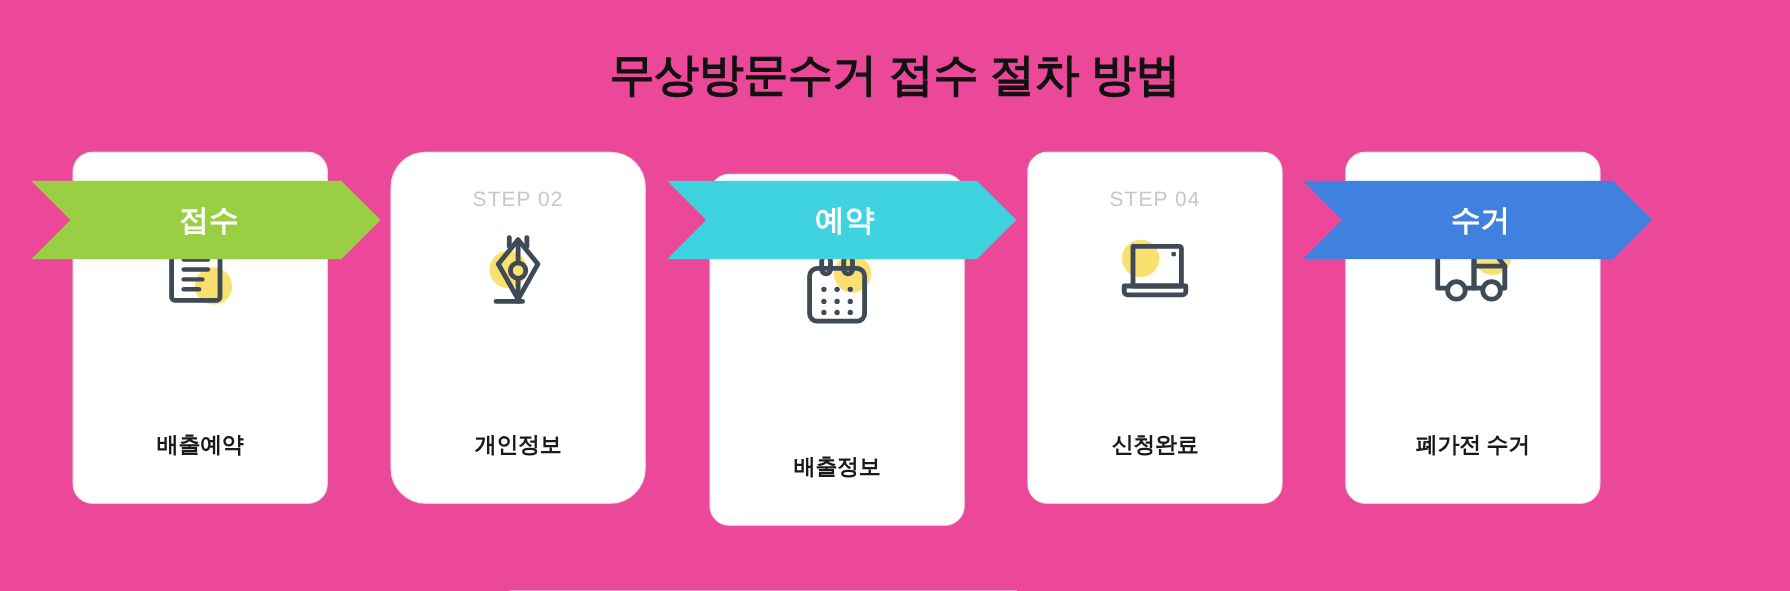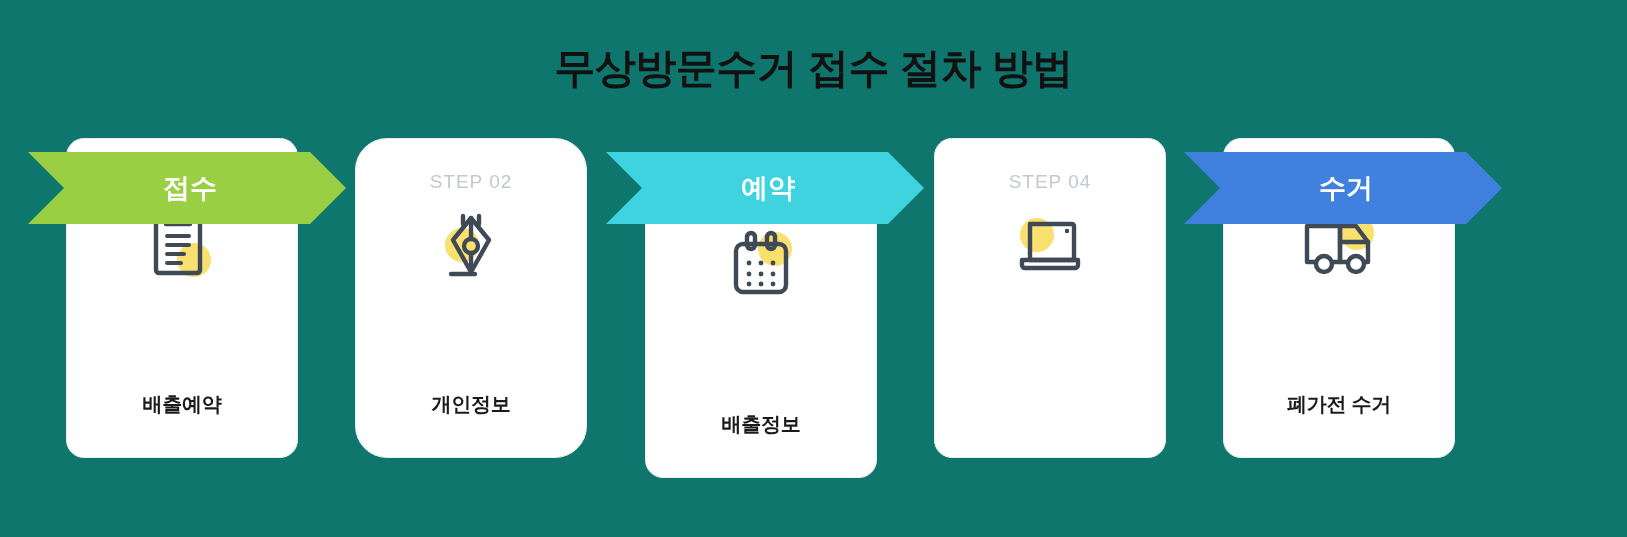--- a/index.html
+++ b/index.html
@@ -13,21 +13,21 @@
     height: 537px;
     font-family: "Liberation Sans", "DejaVu Sans", sans-serif;
     overflow: hidden;
     position: relative;
   }
 
   .page {
     position: relative;
     width: 1627px;
     height: 537px;
-    background: #0f766e;
+    background: #ec4899;
   }
 
   
   .page-title {
     position: absolute;
     top: 44px;
     left: 0;
     width: 1627px;
     text-align: center;
     font-size: 41px;
@@ -97,21 +97,21 @@
     font-size: 20px;
     font-weight: bold;
     color: #1a1a1a;
     letter-spacing: -0.3px;
     white-space: nowrap;
   }
 
   
   .ribbon {
     position: absolute;
-    top: 152px;
+    top: 164px;
     left: 0;
     width: 1627px;
     height: 72px;
     z-index: 5;
     pointer-events: none;
   }
   .chev {
     position: absolute;
     top: 0;
     height: 72px;
@@ -221,20 +221,21 @@
     <div class="step-card" data-idx="3">
       <div class="step-label">STEP 04</div>
       <div class="step-icon">
         <svg width="84" height="84" viewBox="0 0 84 84">
           <circle class="blob" cx="29" cy="33" r="17"></circle>
           <path class="stroke" d="M22 22 H64 a2 2 0 0 1 2 2 V58 H22 Z"></path>
           <path class="stroke" d="M14 58 H70 a0 0 0 0 1 0 0 v5 a3 3 0 0 1 -3 3 H17 a3 3 0 0 1 -3 -3 v-5 z"></path>
           <rect class="dot" x="57" y="27" width="4" height="4" rx="1"></rect>
         </svg>
       </div>
+      <div class="step-caption">신청완료</div>
     </div>
 
     <div class="step-card" data-idx="4">
       <div class="step-label">STEP 05</div>
       <div class="step-icon">
         <svg width="90" height="84" viewBox="0 0 90 84">
           <circle class="blob" cx="63" cy="31" r="17"></circle>
           <path class="stroke" d="M13 24 H46 V60 H13 Z"></path>
           <path class="stroke" d="M46 24 H62 L74 40 V60 H46 Z"></path>
           <path class="stroke" d="M46 40 H74"></path>

